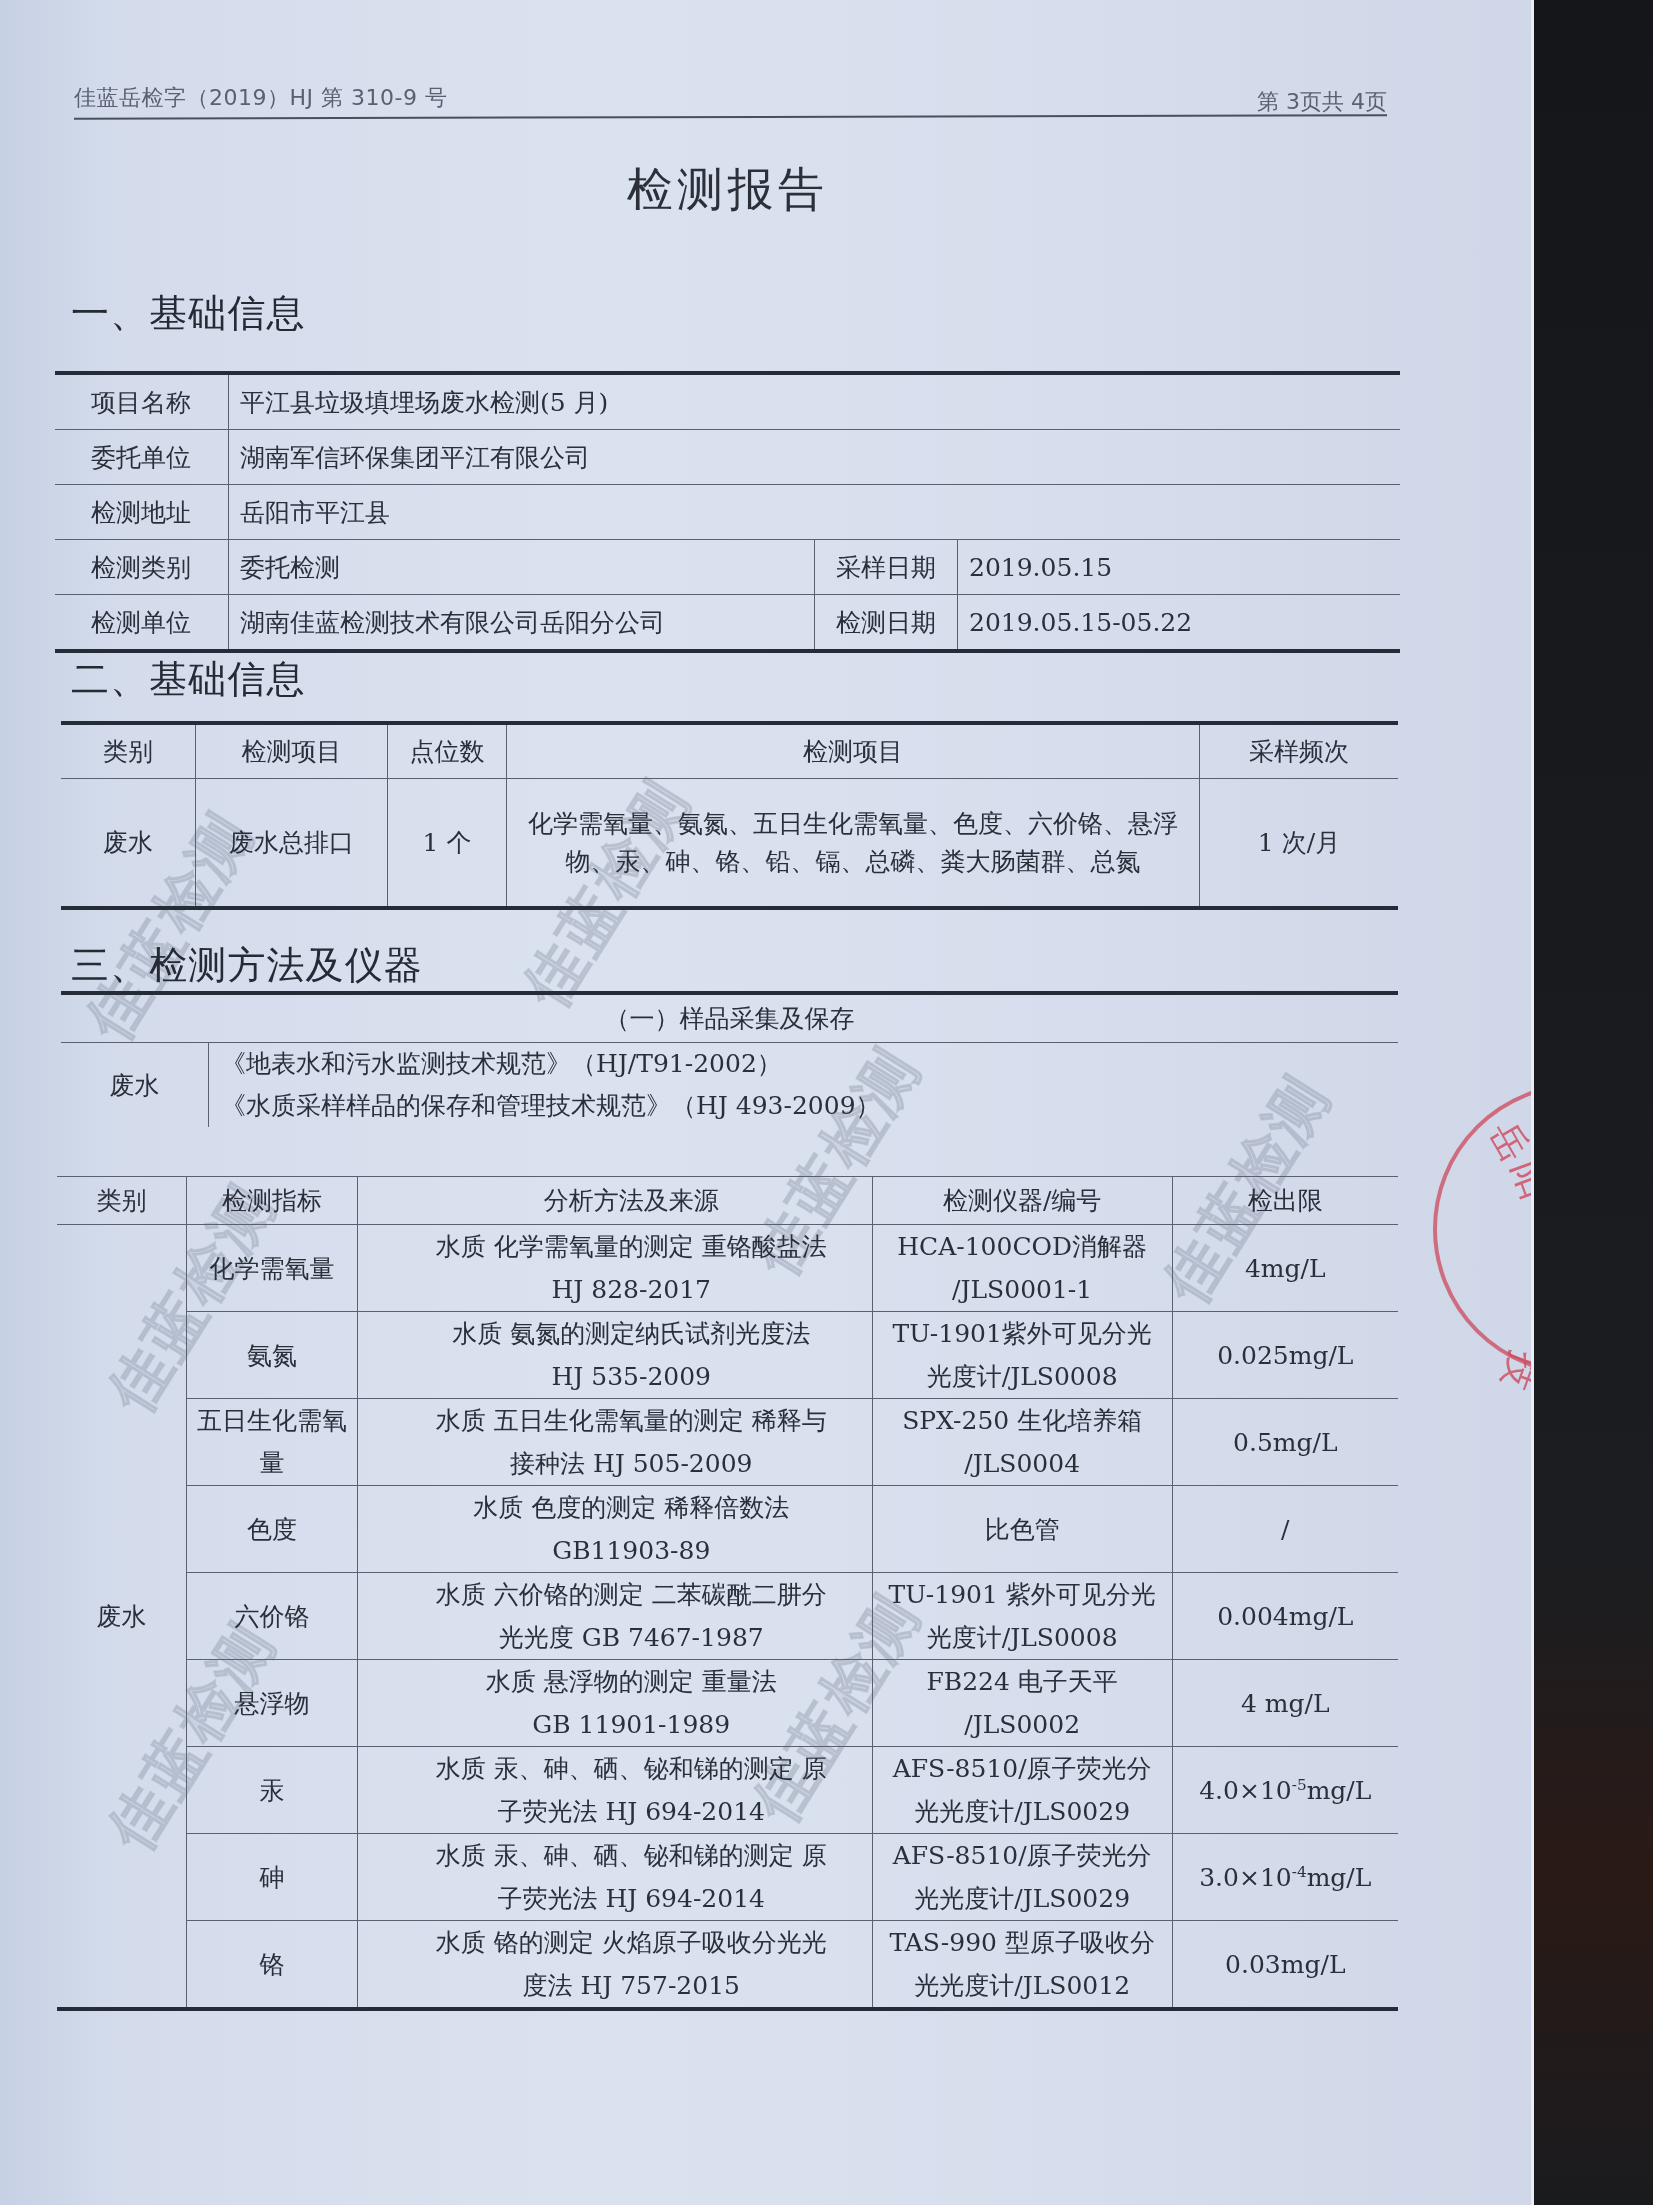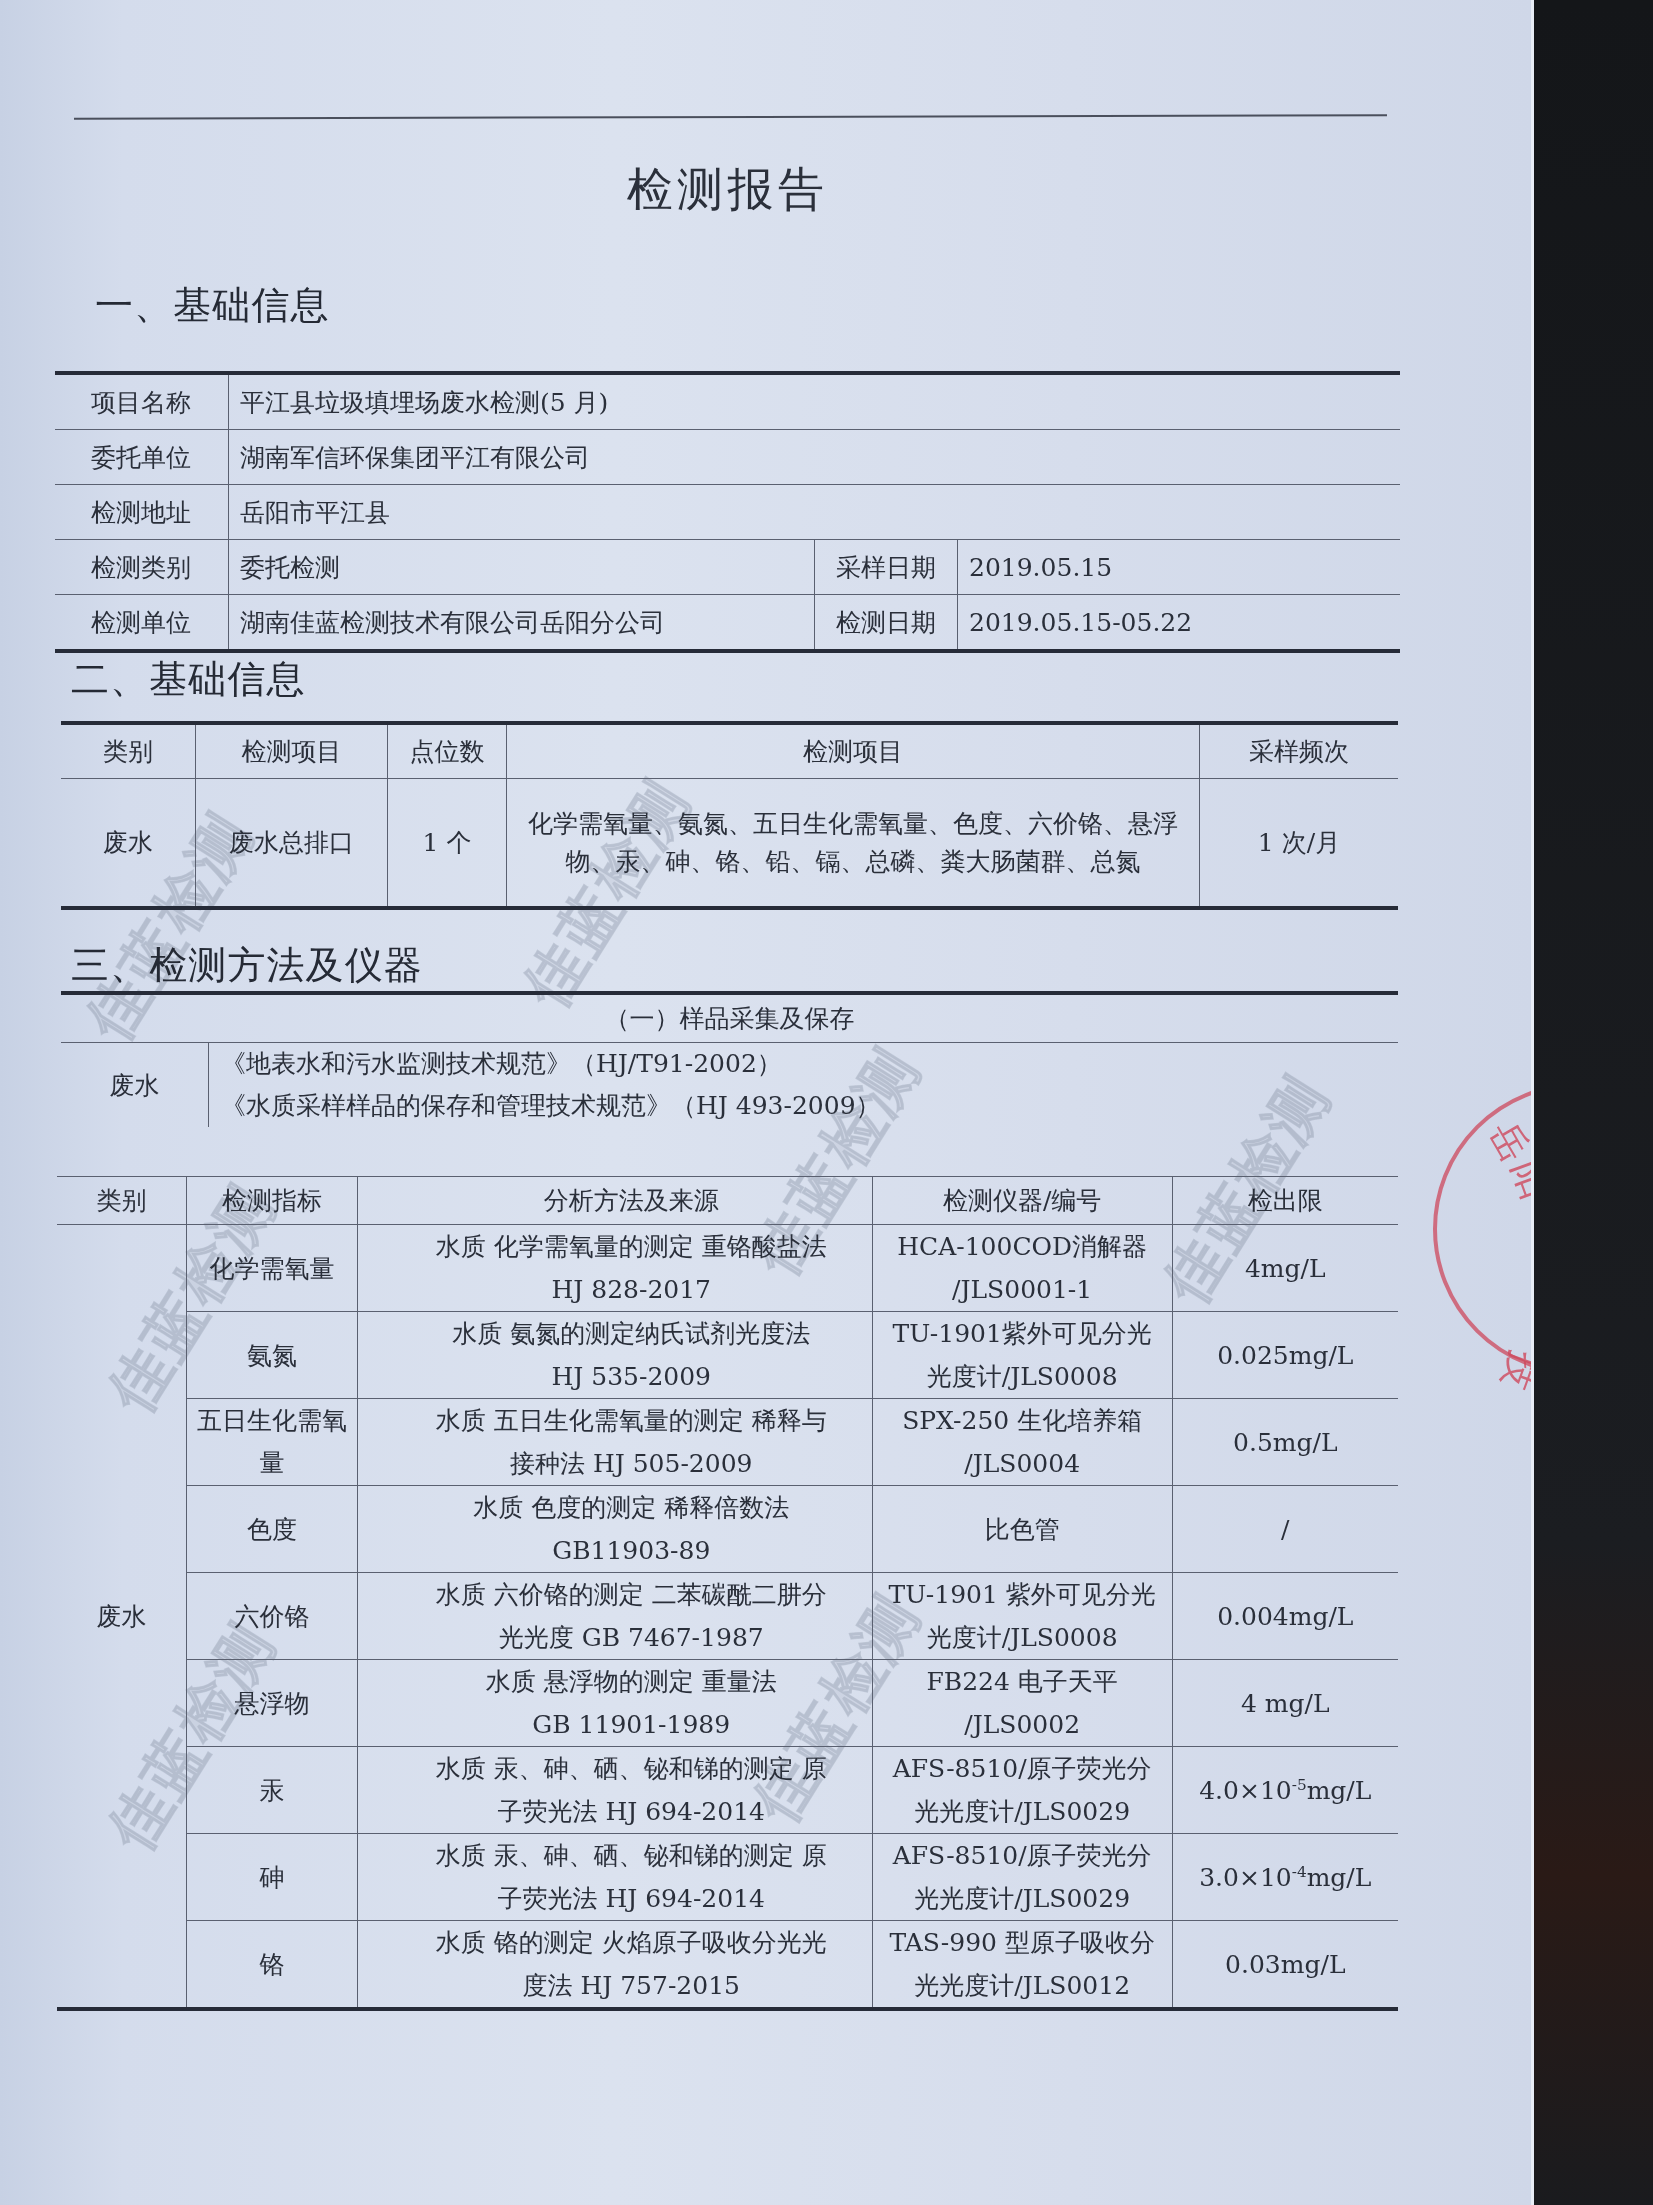--- a/index.html
+++ b/index.html
@@ -94,25 +94,29 @@
 <div class="paper">
 
   <div class="watermark" style="left:44px; top:886px;">佳蓝检测</div>
   <div class="watermark" style="left:481px; top:853px;">佳蓝检测</div>
   <div class="watermark" style="left:711px; top:1121px;">佳蓝检测</div>
   <div class="watermark" style="left:1121px; top:1149px;">佳蓝检测</div>
   <div class="watermark" style="left:66px; top:1258px;">佳蓝检测</div>
   <div class="watermark" style="left:66px; top:1696px;">佳蓝检测</div>
   <div class="watermark" style="left:711px; top:1668px;">佳蓝检测</div>
 
+  <div class="header">
+    <span class="left">佳蓝岳检字（2019）HJ 第 310-9 号</span>
+    <span class="right">第 3页共 4页</span>
+  </div>
   <div class="header-rule"></div>
 
   <div class="title">检测报告</div>
 
-  <div class="section-heading" style="left:71px; top:280px;margin-left:24px;">一、基础信息</div>
+  <div class="section-heading" style="left:71px; top:288px;">一、基础信息</div>
   <table id="info-table">
     <tbody>
         <tr>
       <td class="label thick-top">项目名称</td>
       <td class="thick-top" colspan="3">平江县垃圾填埋场废水检测(5 月)</td>
     </tr>
     <tr>
       <td class="label">委托单位</td>
       <td colspan="3">湖南军信环保集团平江有限公司</td>
     </tr>

